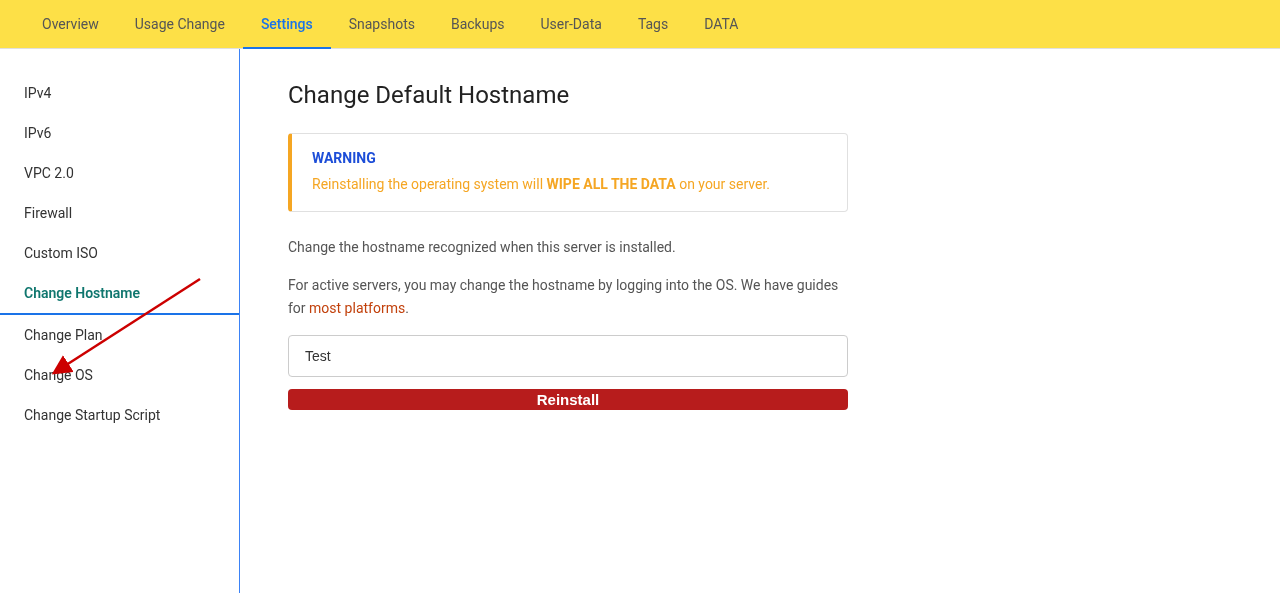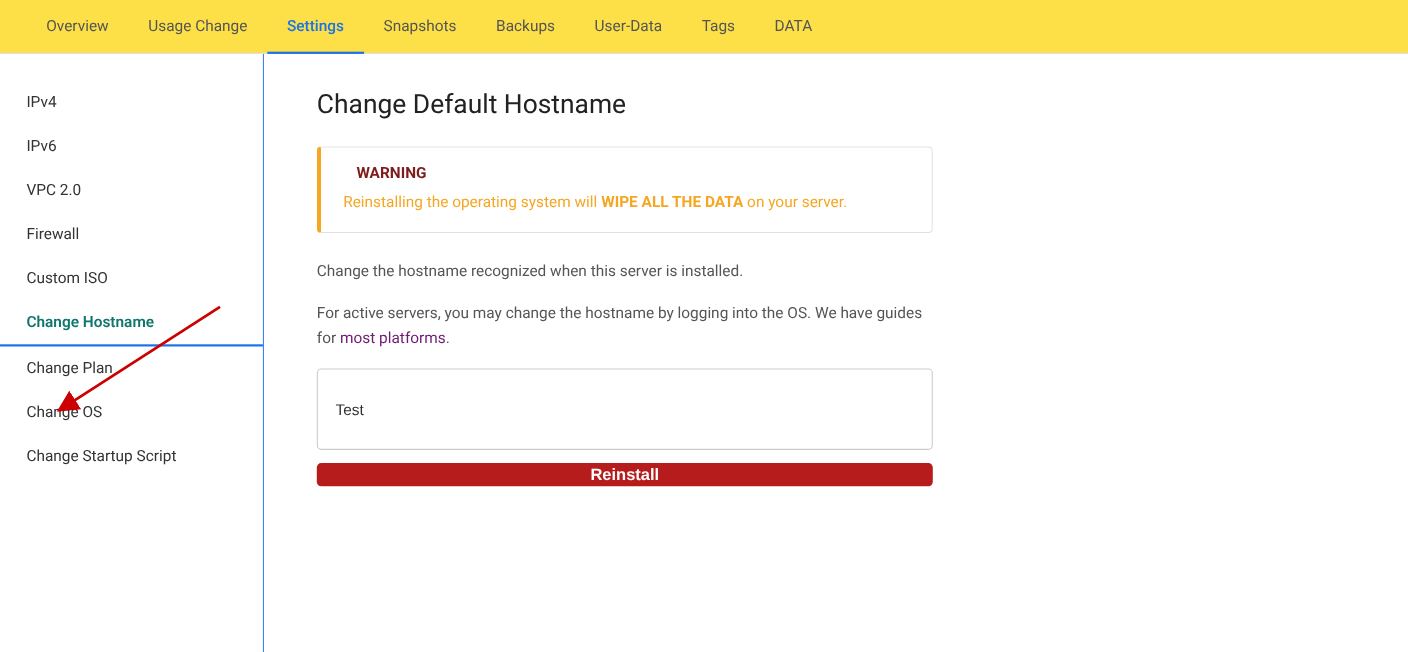--- a/index.html
+++ b/index.html
@@ -83,53 +83,52 @@
       border: 1px solid #e0e0e0;
       border-left: 4px solid #f5a623;
       border-radius: 4px;
       padding: 16px 20px;
       margin-bottom: 24px;
       background: #fff;
       max-width: 560px;
     }
     .warning-title {
       font-weight: 700;
-      color: #7f1d1d;
+      color: #1d4ed8;
       margin-bottom: 8px;
       font-size: 14px;
-      margin-left: 12px;
     }
     .warning-text {
       color: #f5a623;
       font-size: 14px;
       line-height: 1.5;
     }
     .warning-text strong {
       color: #f5a623;
       font-weight: 700;
     }
 
     
     .desc-text {
       color: #555;
       font-size: 14px;
       line-height: 1.6;
       margin-bottom: 16px;
       max-width: 560px;
     }
     .desc-text a {
-      color: #701a75;
+      color: #c2410c;
       text-decoration: none;
     }
 
     
     .hostname-input {
       width: 100%;
       max-width: 560px;
-      padding: 28px 16px;
+      padding: 12px 16px;
       border: 1px solid #ccc;
       border-radius: 4px;
       font-size: 14px;
       color: #333;
       outline: none;
       margin-bottom: 12px;
       display: block;
     }
 
     

